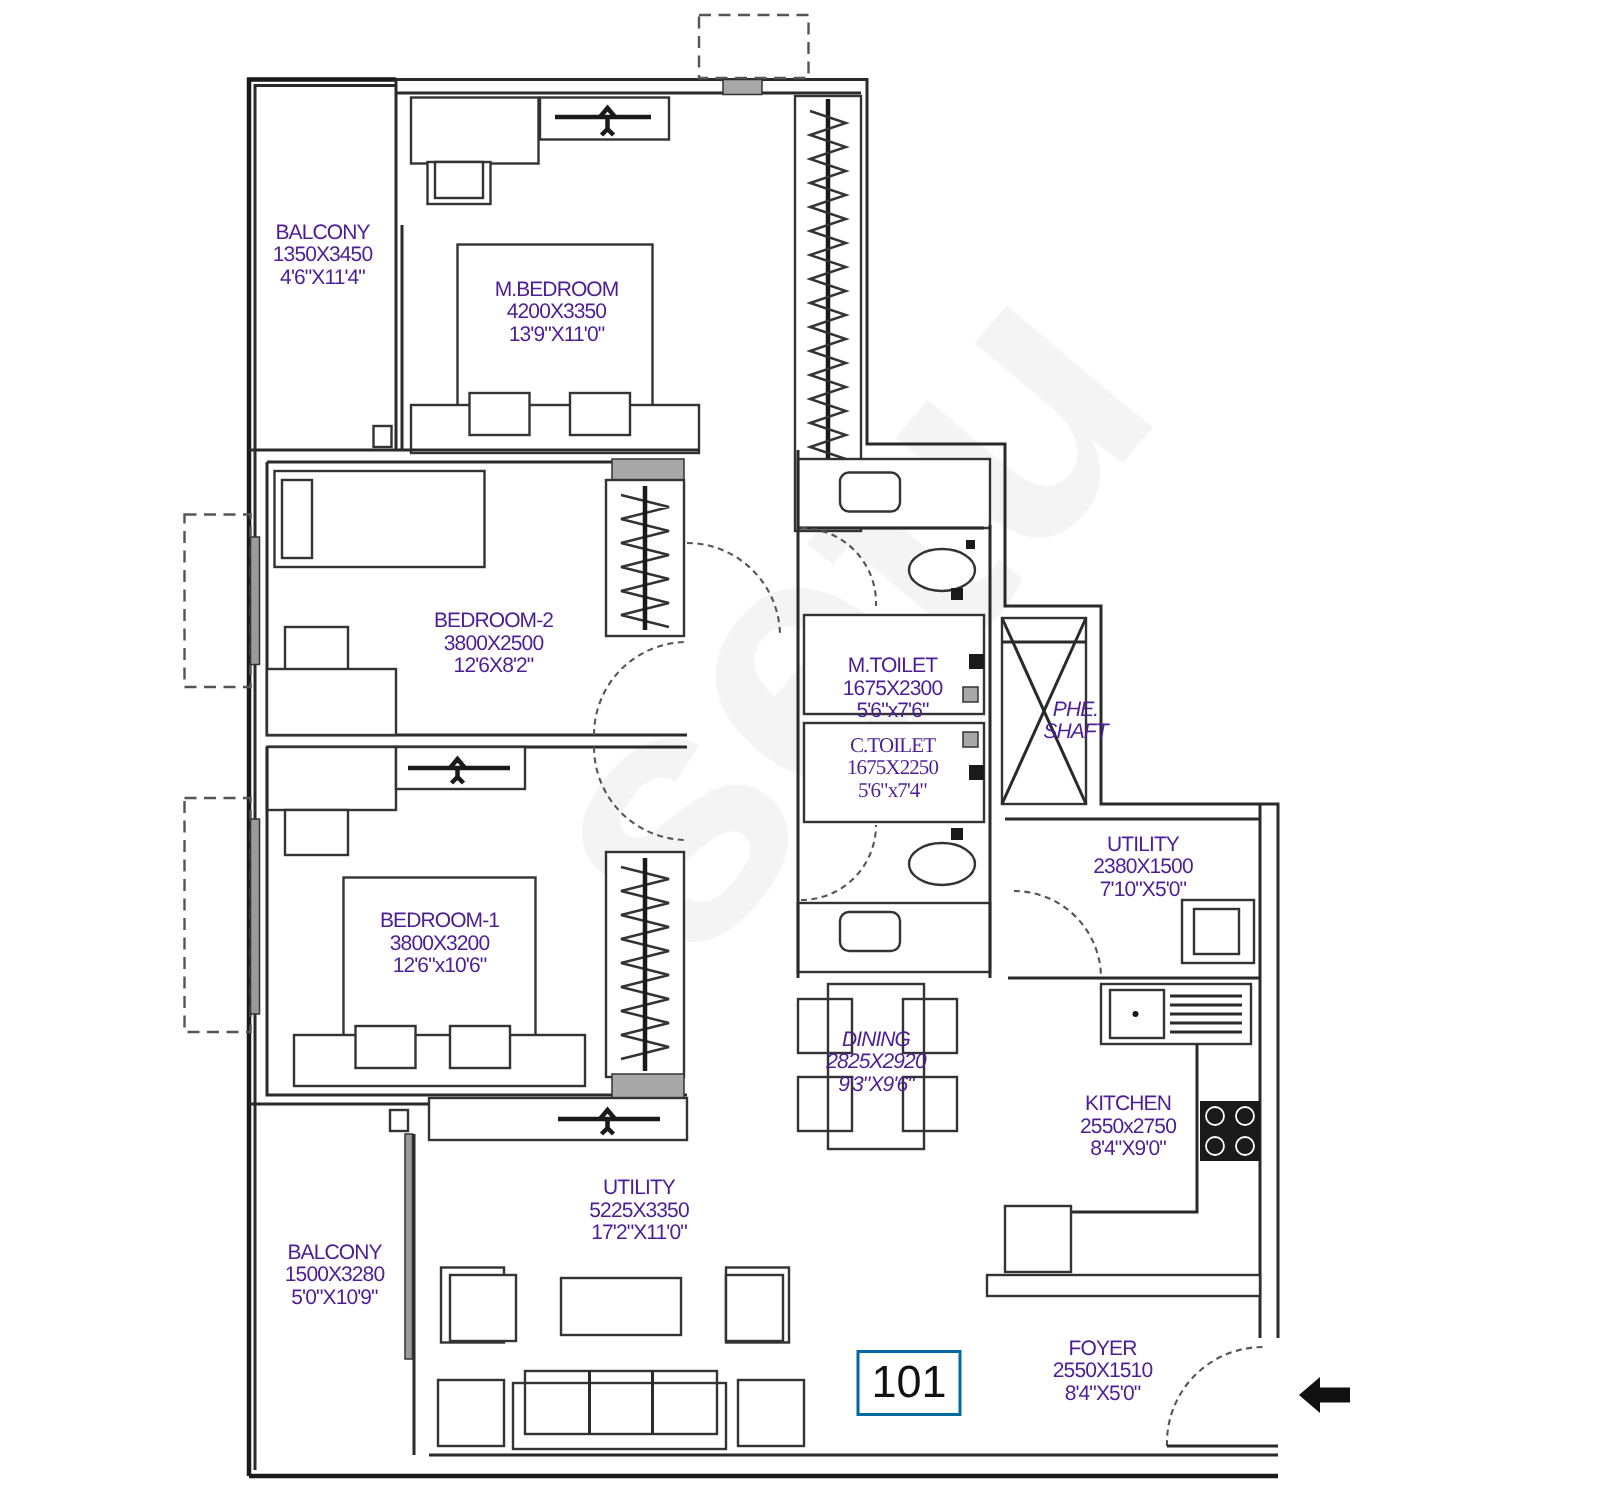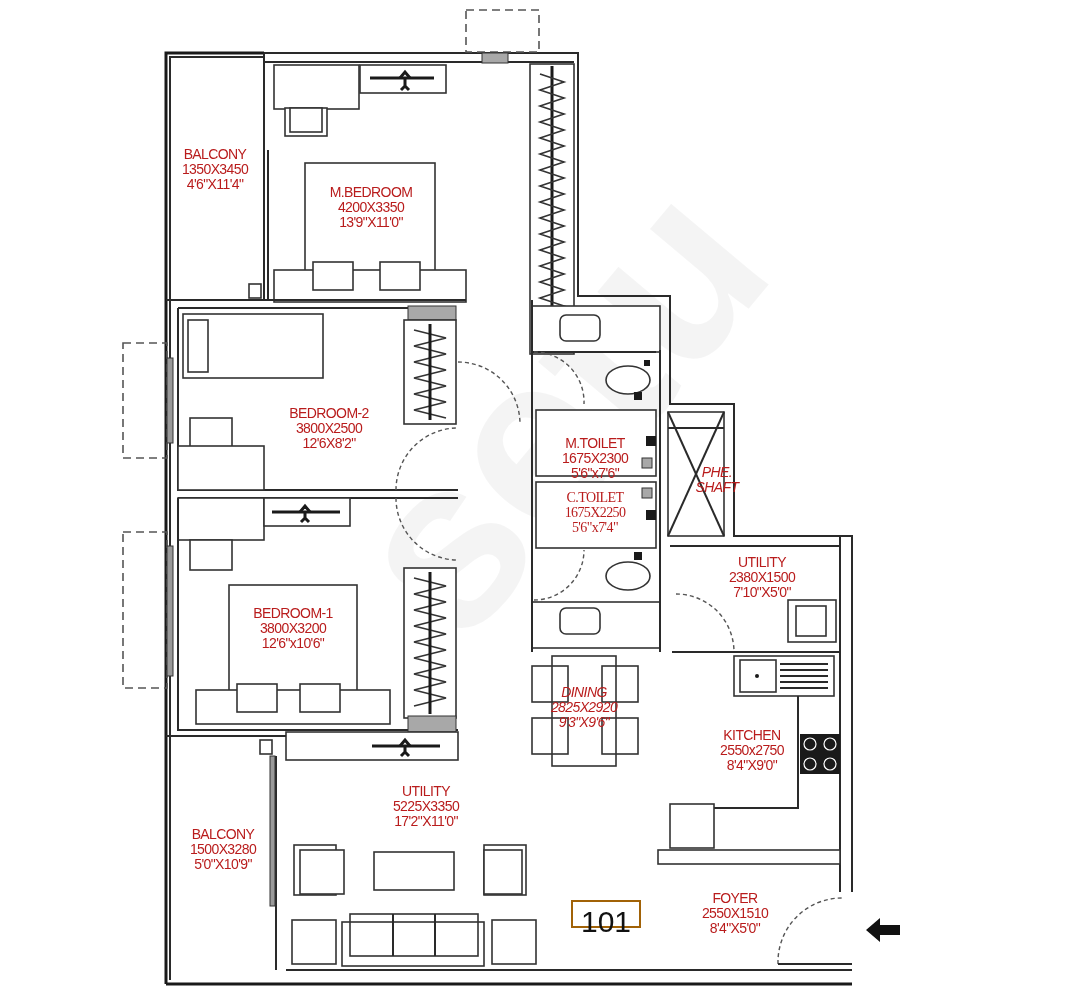--- a/index.html
+++ b/index.html
@@ -7,23 +7,23 @@
   #plan { position:absolute; left:0; top:0; width:1080px; height:996px; }
   .wall { fill:none; stroke:#2a2a2a; stroke-width:2; }
   .wall-thick { fill:none; stroke:#1a1a1a; stroke-width:3; }
   .furn { fill:#ffffff; stroke:#333; stroke-width:1.6; }
   .furn-nofill { fill:none; stroke:#333; stroke-width:1.6; }
   .dash { fill:none; stroke:#555; stroke-width:1.6; stroke-dasharray:8 5; }
   .door-arc { fill:none; stroke:#555; stroke-width:1.4; stroke-dasharray:4 3; }
   .glass { fill:#9a9a9a; stroke:#333; stroke-width:1; }
   .dark { fill:#1a1a1a; }
   .grey { fill:#a8a8a8; stroke:#333; stroke-width:1; }
-  .label { position:absolute; text-align:center; color:#b91c1c; font-family:"Liberation Sans Narrow","Liberation Sans", sans-serif; font-size:14px; line-height:15px; letter-spacing:-0.6px; transform:translateX(-50%); white-space:nowrap; }
+  .label { position:absolute; text-align:center; color:#4c1d95; font-family:"Liberation Sans Narrow","Liberation Sans", sans-serif; font-size:14px; line-height:15px; letter-spacing:-0.6px; transform:translateX(-50%); white-space:nowrap; }
   .label span { display:block; }
-  .unit-box { position:absolute; left:571px; top:900px; width:70px; height:28px; border:2px solid #a16207; box-sizing:border-box; font-size:30px; line-height:40px; text-align:center; color:#111; font-family:"Liberation Sans", sans-serif; }
+  .unit-box { position:absolute; left:571px; top:900px; width:70px; height:44px; border:2px solid #0369a1; box-sizing:border-box; font-size:30px; line-height:40px; text-align:center; color:#111; font-family:"Liberation Sans", sans-serif; }
   .watermark { position:absolute; left:310px; top:270px; font-size:240px; color:rgba(0,0,0,0.045); transform:rotate(-50deg); font-family:"Liberation Sans", sans-serif; font-weight:bold; pointer-events:none; }
   .entry-arrow { position:absolute; left:866px; top:918px; width:34px; height:24px; }
 </style>
 </head>
 <body>
 
 <div class="watermark">setu</div>
 
 <svg id="plan" viewBox="0 0 1080 996" xmlns="http://www.w3.org/2000/svg">
 

